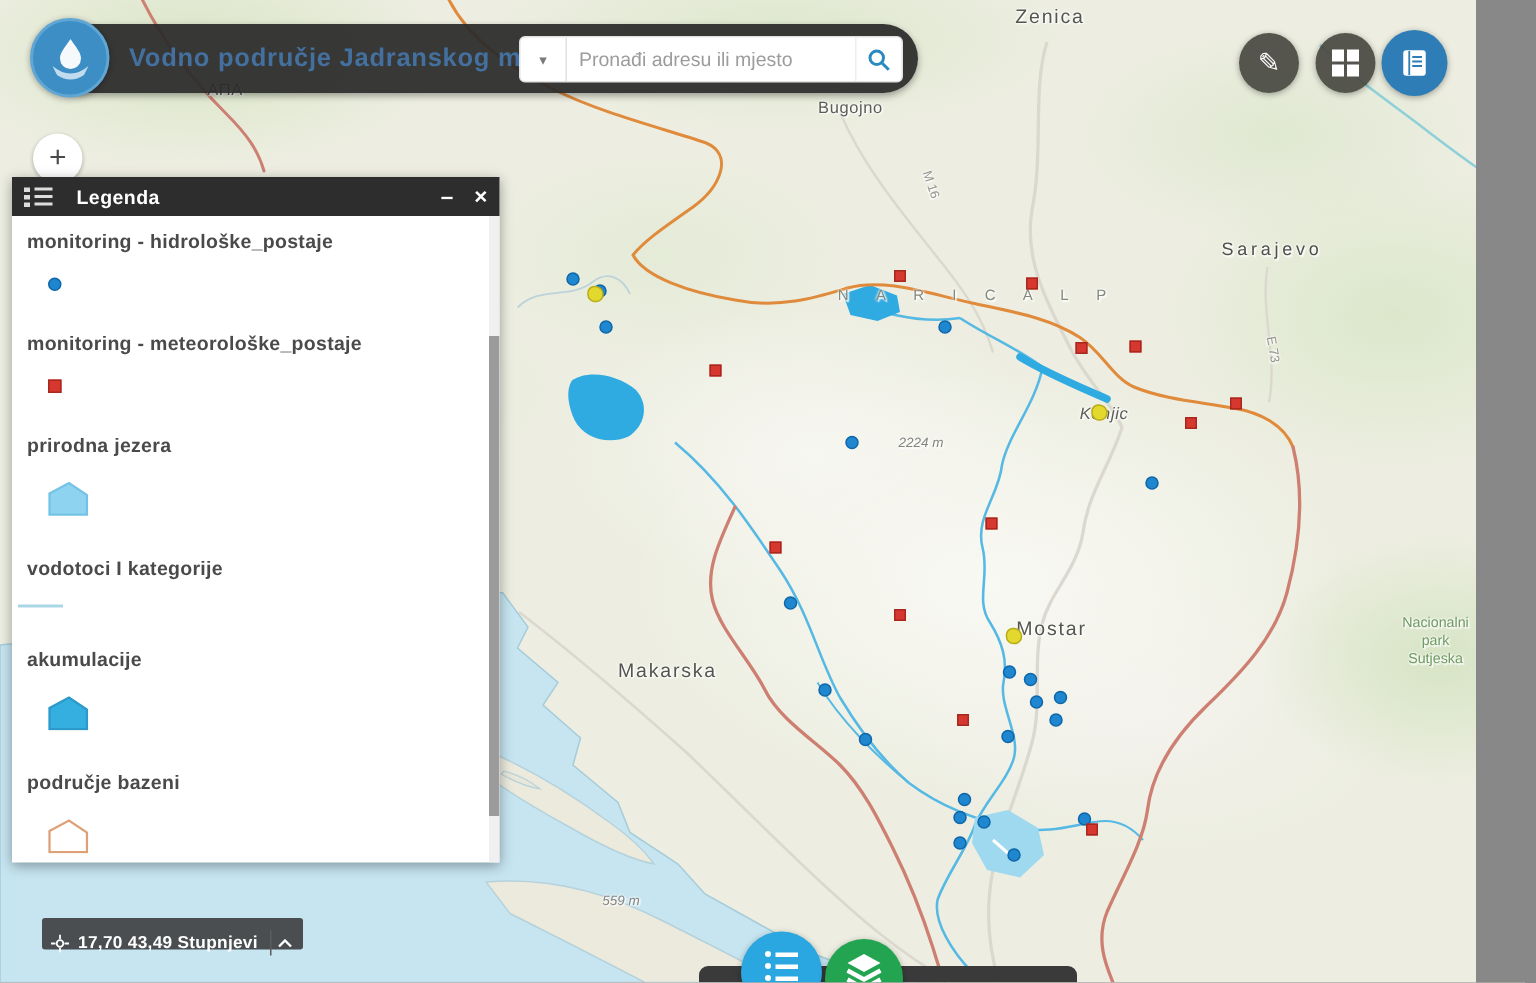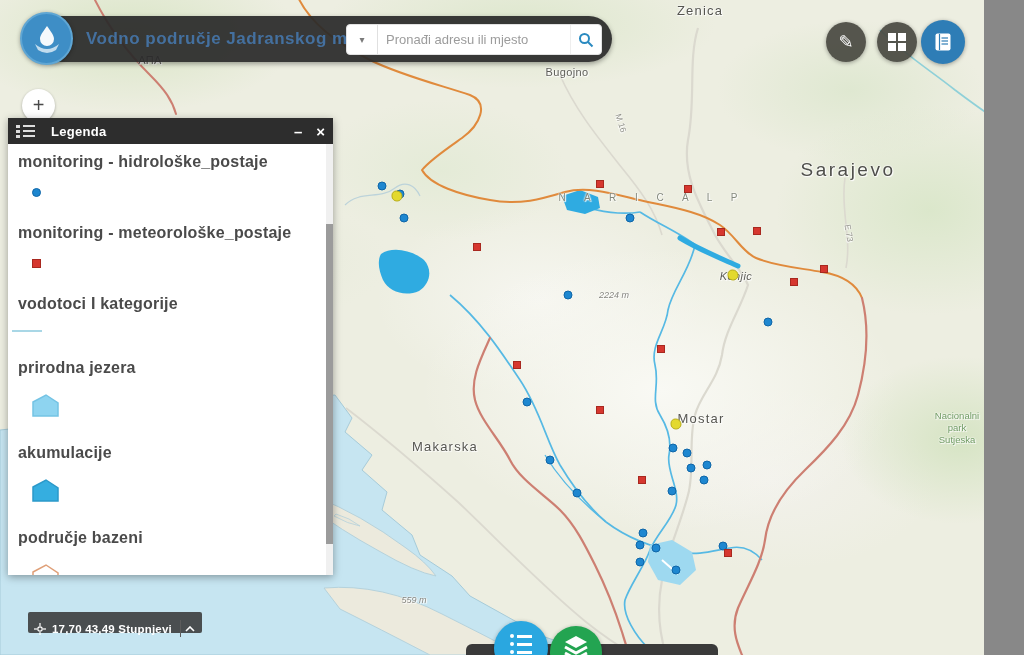--- a/index.html
+++ b/index.html
@@ -18,21 +18,21 @@
       radial-gradient(ellipse 180px 100px at 440px 170px, #e4ebd7 0%, rgba(228,235,215,0) 70%),
       radial-gradient(ellipse 320px 190px at 660px 390px, #f9f9f4 0%, rgba(249,249,244,0) 75%),
       radial-gradient(ellipse 220px 130px at 540px 300px, #f6f6f0 0%, rgba(246,246,240,0) 75%),
       radial-gradient(ellipse 240px 130px at 770px 480px, #f2f1eb 0%, rgba(242,241,235,0) 70%),
       radial-gradient(ellipse 200px 90px  at 250px 260px, #e8ecdc 0%, rgba(232,236,220,0) 70%);}
   svg.features{position:absolute;inset:0;}
 
   
   .maplabel{position:absolute;white-space:pre-line;color:#5a5a56;pointer-events:none;
     text-shadow:0 0 2px #fff,0 0 2px #fff,1px 1px 1px #fff;}
-  .lab-city-lg{font-size:19px;letter-spacing:2.5px;color:#4e4e4a;}
+  .lab-city-lg{font-size:12px;letter-spacing:2.5px;color:#4e4e4a;}
   .lab-city{font-size:13px;letter-spacing:1.2px;color:#55554f;}
   .lab-city-sm{font-size:11px;letter-spacing:.4px;color:#5d5d57;}
   .lab-range{font-size:10px;letter-spacing:8px;color:#84897d;}
   .lab-park{font-size:9.5px;color:#6f9a62;text-align:center;line-height:1.25;}
   .lab-elev{font-size:9px;font-style:italic;color:#85857f;}
   .lab-road{font-size:8.5px;color:#93938b;}
 
   
   .mk{position:absolute;transform:translate(-50%,-50%);}
   .mk-dot{width:9px;height:9px;border-radius:50%;border:1px solid #0f66a8;}
@@ -69,21 +69,21 @@
   .legend-hdr .ttl{font-size:13px;font-weight:bold;margin-left:16px;letter-spacing:.3px;}
   .lh-icon{display:flex;flex-direction:column;gap:2px;}
   .lh-icon i{display:flex;gap:3px;align-items:center;}
   .lh-icon b{width:4px;height:3px;background:#ddd;}
   .lh-icon u{width:12px;height:2px;background:#ddd;display:block;}
   .legend-hdr .win{margin-left:auto;display:flex;gap:14px;align-items:center;}
   .legend-hdr .win span{cursor:pointer;font-size:15px;font-weight:bold;line-height:1;}
   .legend-body{position:relative;height:431px;padding:9px 14px 0 10px;overflow:hidden;}
   .scroll-track{position:absolute;right:0;top:0;width:7px;height:100%;background:#f0f0f0;}
   .scroll-thumb{position:absolute;right:0;top:80px;width:7px;height:320px;background:#9b9b9b;}
-  .lg-item .lbl{font-size:16px;font-weight:bold;color:#4a4a4a;letter-spacing:.2px;}
+  .lg-item .lbl{font-size:13px;font-weight:bold;color:#4a4a4a;letter-spacing:.2px;}
   .lg-sym{margin:17px 0 27px 14px;display:block;}
   .sym-dot{width:9px;height:9px;border-radius:50%;display:block;}
   .sym-square{width:9px;height:9px;display:block;}
   .sym-line{width:30px;height:2px;display:block;margin-left:-6px;}
 
   
   .zoom-plus{position:absolute;left:22px;top:89px;width:33px;height:33px;border-radius:50%;background:#fff;
     box-shadow:0 1px 3px rgba(0,0,0,.3);display:flex;align-items:center;justify-content:center;
     font-size:20px;color:#4a4a4a;cursor:pointer;}
 
@@ -280,28 +280,28 @@
       <div id="legend-items">
           <div class="lg-item">
             <div class="lbl">monitoring - hidrološke_postaje</div>
             <span class="sym-dot lg-sym lg-sym" style="background: rgb(29, 134, 207); border: 1px solid rgb(15, 102, 168);"></span>
           </div>
           <div class="lg-item">
             <div class="lbl">monitoring - meteorološke_postaje</div>
             <span class="sym-square lg-sym lg-sym" style="background: rgb(214, 55, 47); border: 1px solid rgb(168, 40, 31);"></span>
           </div>
           <div class="lg-item">
-            <div class="lbl">vodotoci I kategorije</div>
-            <span class="sym-line lg-sym lg-sym" style="background: rgb(169, 215, 230);"></span>
-          </div>
-          <div class="lg-item">
             <div class="lbl">prirodna jezera</div>
             <svg width="27" height="23" viewBox="0 0 27 23" class="lg-sym lg-sym">
               <polygon points="1,8 14,1 26,9 26,22 1,22" fill="#8ed4f0" stroke="#74c3e4" stroke-width="1.5"></polygon>
             </svg>
+          </div>
+          <div class="lg-item">
+            <div class="lbl">vodotoci I kategorije</div>
+            <span class="sym-line lg-sym lg-sym" style="background: rgb(169, 215, 230);"></span>
           </div>
           <div class="lg-item">
             <div class="lbl">akumulacije</div>
             <svg width="27" height="23" viewBox="0 0 27 23" class="lg-sym lg-sym">
               <polygon points="1,8 14,1 26,9 26,22 1,22" fill="#35aee0" stroke="#2b99c9" stroke-width="1.5"></polygon>
             </svg>
           </div>
           <div class="lg-item">
             <div class="lbl">područje bazeni</div>
             <svg width="27" height="23" viewBox="0 0 27 23" class="lg-sym lg-sym">

